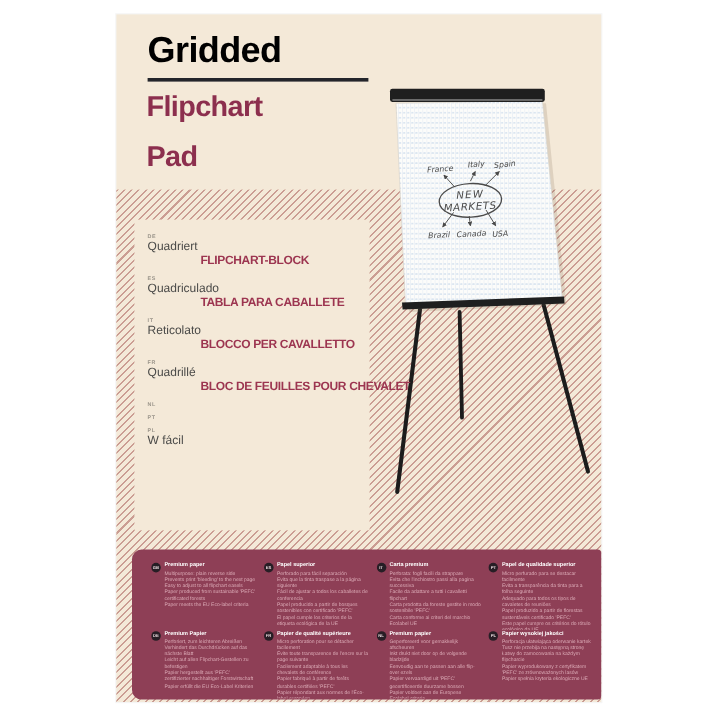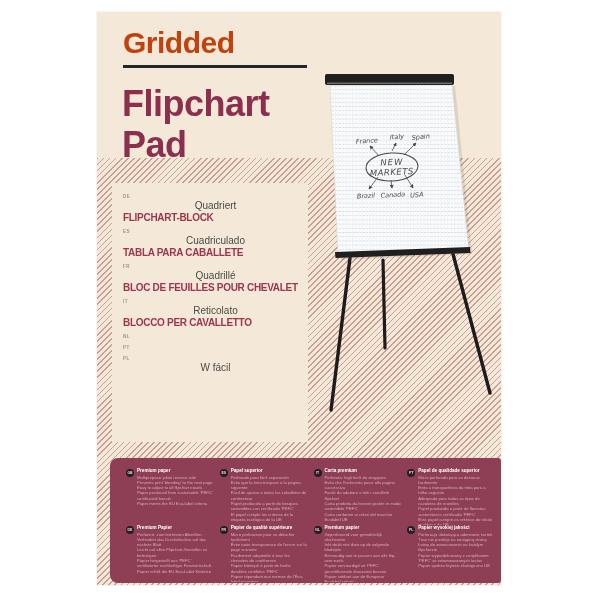--- a/index.html
+++ b/index.html
@@ -2,31 +2,31 @@
 <html><head>
 <meta charset="utf-8">
 <style>
   html,body{margin:0;padding:0;background:#fff;}
   .canvas{position:relative;width:601px;height:600px;background:#ffffff;overflow:hidden;
           font-family:"Liberation Sans",sans-serif;}
   .poster{position:absolute;left:97px;top:12px;width:404px;height:573px;background:#f4e9d8;
           outline:1px solid rgba(0,0,0,0.04);}
   .hatch{position:absolute;left:0;top:146px;right:0;bottom:0;
          background:repeating-linear-gradient(135deg,#cb9d93 0 1.2px,rgba(203,157,147,0) 1.2px 4.3px);}
-  .title-top{position:absolute;left:26px;top:14px;font-size:30px;font-weight:bold;color:#c2410c;
+  .title-top{position:absolute;left:26px;top:14px;font-size:30px;font-weight:bold;color:#000000;
              letter-spacing:-0.5px;}
   .title-rule{position:absolute;left:26px;top:53px;width:184px;height:3px;background:#23252b;}
-  .title-main{position:absolute;left:25px;top:71px;font-size:36px;font-weight:bold;color:#8c2f4e;
+  .title-main{position:absolute;left:25px;top:57px;font-size:24px;font-weight:bold;color:#8c2f4e;
               line-height:41px;letter-spacing:-0.5px;white-space:pre-line;}
   .lang-panel{position:absolute;left:15px;top:171px;width:196px;height:259px;background:#f4e9d8;
               box-sizing:border-box;padding:11px 0 0 11px;}
   .lang-item{margin-bottom:6px;}
   .lang-code{font-size:4.5px;line-height:5px;color:#9b958b;font-weight:bold;letter-spacing:0.5px;margin-bottom:1px;}
-  .lang-name{font-size:10px;line-height:11px;color:#4a4a48;margin-bottom:1px;text-align:center;}
-  .lang-trans{font-size:10px;line-height:11px;font-weight:bold;color:#9c3550;letter-spacing:-0.3px;white-space:nowrap;}
+  .lang-name{font-size:10px;line-height:11px;color:#4a4a48;margin-bottom:1px;}
+  .lang-trans{font-size:10px;line-height:11px;font-weight:bold;color:#9c3550;letter-spacing:-0.3px;white-space:nowrap;margin-left:44px;}
   .easel-svg{position:absolute;left:0;top:0;width:404px;height:573px;}
   .info-panel{position:absolute;left:13px;top:446px;right:0;height:125px;background:#8e3f56;
               border-radius:8px 3px 3px 8px;box-sizing:border-box;padding:10px 6px 4px 16px;
               display:grid;grid-template-columns:repeat(4,1fr);grid-auto-rows:57px;column-gap:6px;}
   .info-block{display:flex;align-items:flex-start;overflow:hidden;}
   .badge{width:8px;height:8px;border-radius:50%;background:#271e25;color:#e9d9de;font-size:3.5px;
          font-weight:bold;display:flex;align-items:center;justify-content:center;flex-shrink:0;
          margin:1px 3px 0 0;}
   .info-text{width:78px;}
   .info-title{font-size:4.6px;line-height:5.6px;font-weight:bold;color:#ffffff;margin-bottom:1px;}
@@ -93,32 +93,32 @@
     </svg>
 
     <div class="lang-panel">
       <div class="lang-item">
         <div class="lang-code">DE</div>
         <div class="lang-name">Quadriert</div>
         <div class="lang-trans">FLIPCHART-BLOCK</div>
       </div>
       <div class="lang-item">
         <div class="lang-code">ES</div>
-        <div class="lang-name">Cuadriculado</div>
+        <div class="lang-name">Quadriculado</div>
         <div class="lang-trans">TABLA PARA CABALLETE</div>
+      </div>
+      <div class="lang-item">
+        <div class="lang-code">IT</div>
+        <div class="lang-name">Reticolato</div>
+        <div class="lang-trans">BLOCCO PER CAVALLETTO</div>
       </div>
       <div class="lang-item">
         <div class="lang-code">FR</div>
         <div class="lang-name">Quadrillé</div>
         <div class="lang-trans">BLOC DE FEUILLES POUR CHEVALET</div>
-      </div>
-      <div class="lang-item">
-        <div class="lang-code">IT</div>
-        <div class="lang-name">Reticolato</div>
-        <div class="lang-trans">BLOCCO PER CAVALLETTO</div>
       </div>
       <div class="lang-item">
         <div class="lang-code">NL</div>
       </div>
       <div class="lang-item">
         <div class="lang-code">PT</div>
       </div>
       <div class="lang-item">
         <div class="lang-code">PL</div>
         <div class="lang-name">W fácil</div>

